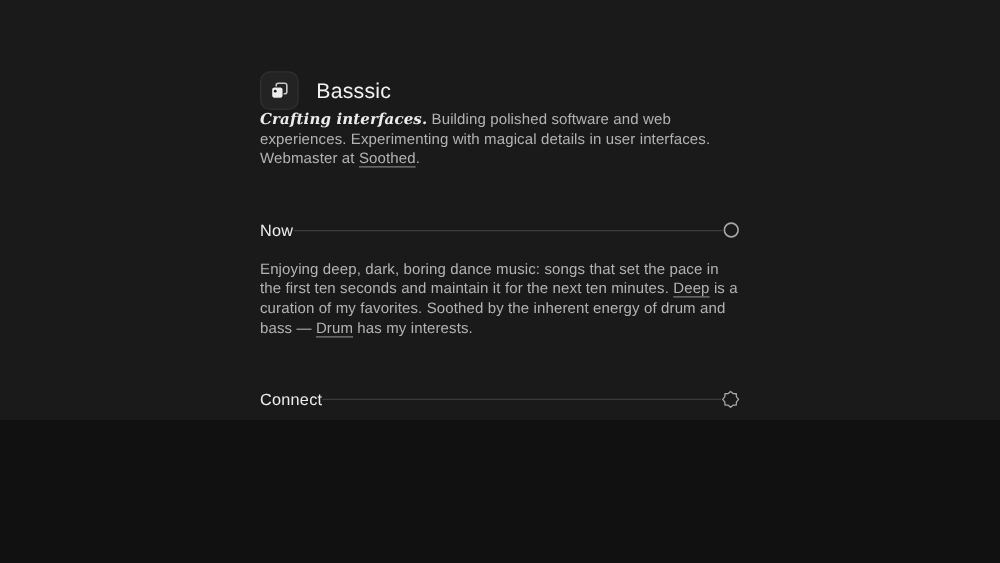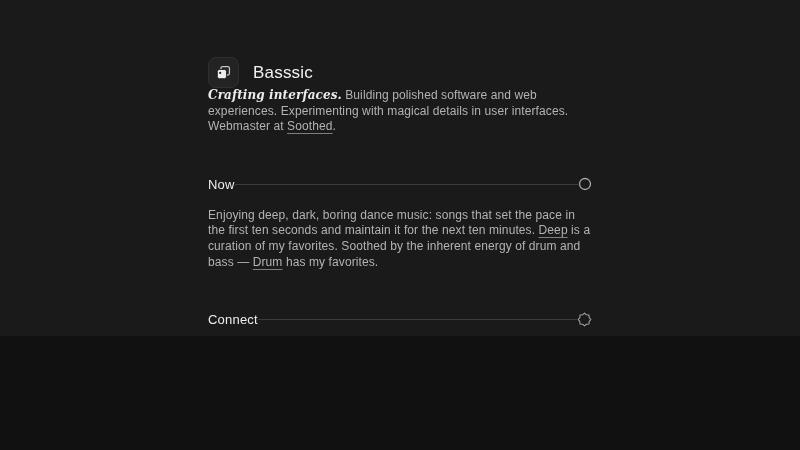--- a/index.html
+++ b/index.html
@@ -117,21 +117,21 @@
         <span class="rule"></span>
         <span class="hdr-icon">
           <svg width="14" height="14" viewBox="0 0 14 14">
             <circle cx="7" cy="7" r="5.5" fill="none" stroke="#a8a8a8" stroke-width="1.3"></circle>
           </svg>
         </span>
       </div>
 
 
 
-      <p class="body"><span>Enjoying deep, dark, boring dance music: songs that set the pace in the first ten seconds and maintain it for the next ten minutes. </span><a class="inline-link">Deep</a><span> is a curation of my favorites. Soothed by the inherent energy of drum and bass — </span><a class="inline-link">Drum</a><span> has my favorites.</span></p>
+      <p class="body"><span>Enjoying deep, dark, boring dance music: songs that set the pace in the first ten seconds and maintain it for the next ten minutes. </span><a class="inline-link">Deep</a><span> is a curation of my favorites. Soothed by the inherent energy of drum and bass — </span><a class="inline-link">Drum</a><span> has my interests.</span></p>
     </section>
 
     <section>
       <div class="section-header">
         <span class="section-title">Connect</span>
         <span class="rule"></span>
         <span class="hdr-icon">
           <svg width="15" height="15" viewBox="0 0 16 16">
             <polygon points="14.8,8 12.99,10.07 12.81,12.81 10.07,12.99 8,14.8 5.93,12.99 3.19,12.81 3.01,10.07 1.2,8 3.01,5.93 3.19,3.19 5.93,3.01 8,1.2 10.07,3.01 12.81,3.19 12.99,5.93" fill="none" stroke="#a8a8a8" stroke-width="1.1" stroke-linejoin="round"></polygon>
           </svg>

